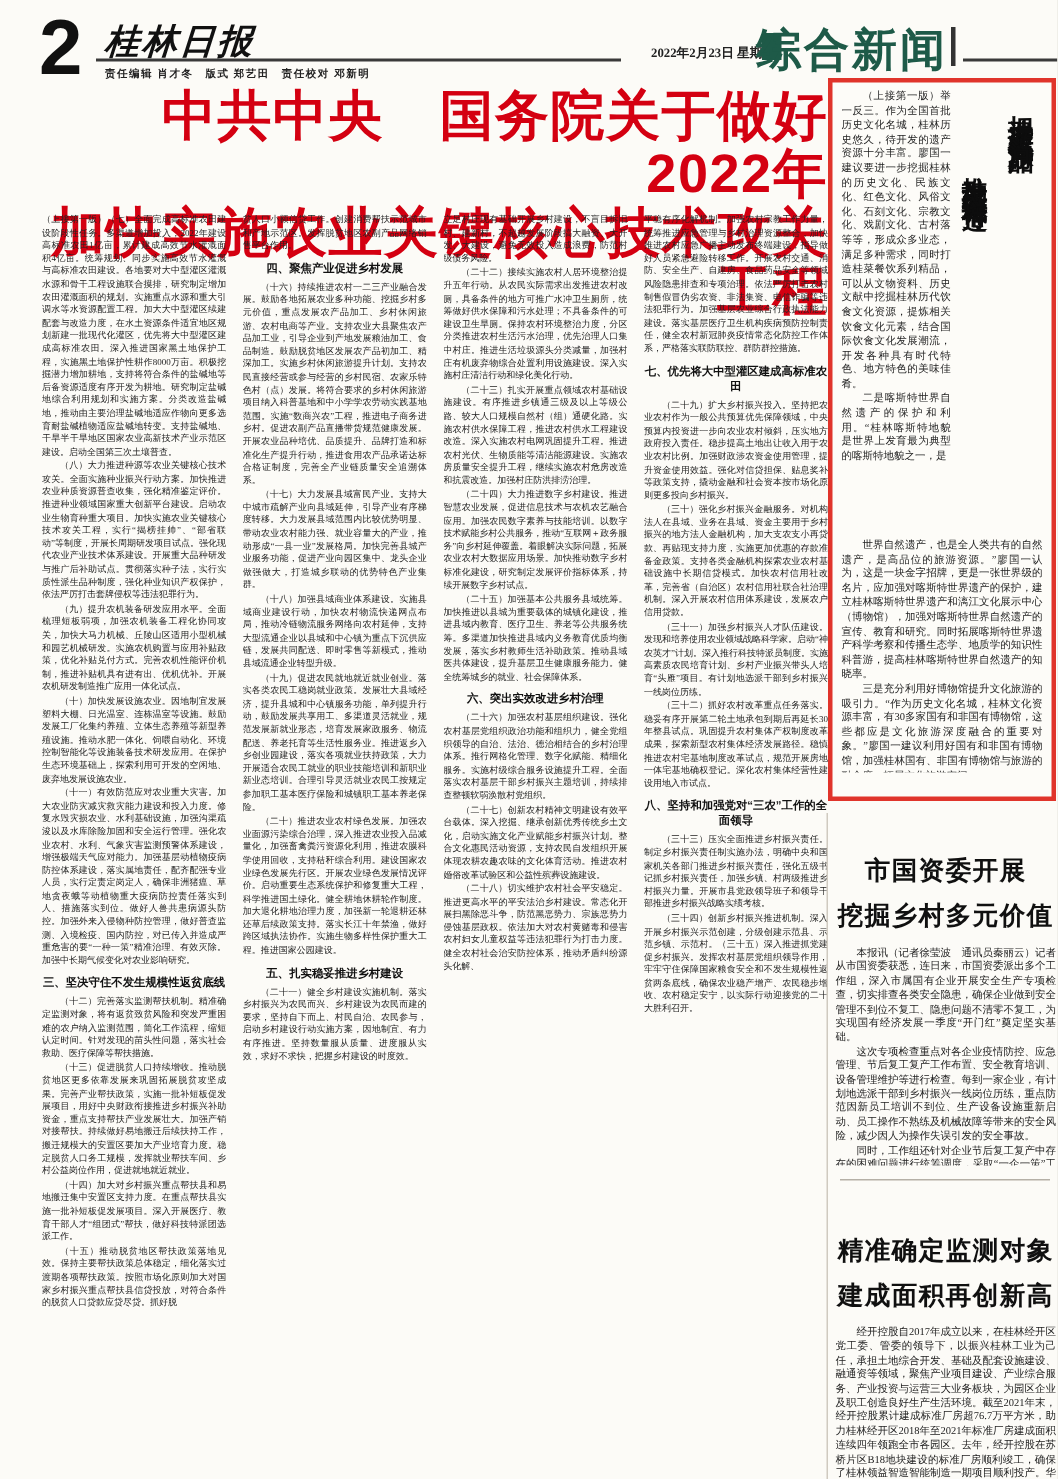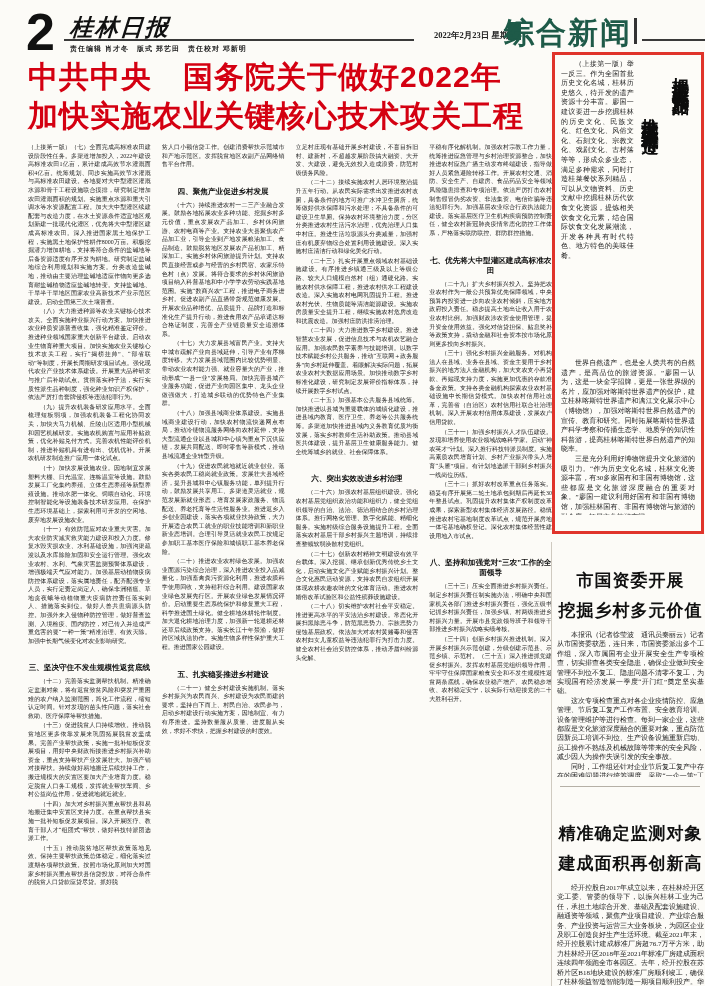--- a/index.html
+++ b/index.html
@@ -13,30 +13,30 @@
   .rule-a{position:absolute;left:64px;top:39px;width:350px;height:2px;background:#3a3a3a;}
   .staff{position:absolute;left:70px;top:44px;font-size:7px;font-weight:bold;color:#222;
          font-family:"Liberation Sans","DejaVu Sans",sans-serif;letter-spacing:1px;}
   .date-line{position:absolute;left:434px;top:30px;font-size:8.5px;font-weight:bold;color:#222;}
   .sec-sq{position:absolute;left:508px;top:22px;width:13px;height:18px;}
   .section-title{position:absolute;left:504px;top:13px;font-size:30px;font-weight:900;letter-spacing:2px;
                  font-family:"Liberation Serif","DejaVu Serif",serif;}
   .sec-vbar{position:absolute;left:634px;top:18px;width:3px;height:26px;background:#333;}
   .rule-b{position:absolute;left:642px;top:39px;width:63px;height:2px;background:#3a3a3a;}
   
-  .headline{position:absolute;left:28px;top:57px;width:524px;text-align:left;
+  .headline{position:absolute;left:28px;top:57px;width:524px;text-align:right;
             font-family:"Liberation Sans","DejaVu Sans",sans-serif;font-weight:900;
-            font-size:30px;line-height:39px;letter-spacing:1px;}
+            font-size:36px;line-height:39px;letter-spacing:1px;}
   
   .cols{position:absolute;left:28px;top:143px;width:524px;height:838px;display:flex;gap:11px;overflow:hidden;}
   .col{flex:1 1 0;overflow:hidden;font-size:6px;line-height:8.6px;text-align:justify;color:#222;}
   .col p.para{margin:0 0 1px 0;text-indent:2em;}
   .col p.ni{text-indent:0;}
   .sec-head{font-family:"Liberation Sans","DejaVu Sans",sans-serif;font-weight:bold;font-size:7.6px;
-            line-height:10px;text-align:center;margin:18px 0 4px 0;color:#111;}
+            line-height:10px;text-align:center;margin:5px 0 4px 0;color:#111;}
   
   .sidebar{position:absolute;left:552px;top:52px;width:152px;}
   .red-box{height:482px;box-sizing:border-box;border:3px solid #e0342b;padding:5px 6px;background:#fdfcf8;}
   .sb-top{display:flex;height:294px;overflow:hidden;}
   .sb-narrow{width:74px;font-size:7px;line-height:9.6px;text-align:justify;color:#222;}
   .sb-narrow p,.sb-wide p{margin:0;text-indent:2em;}
   .sb-title{flex:1;writing-mode:vertical-rl;text-orientation:upright;font-weight:bold;font-size:17px;
             line-height:1.8;letter-spacing:2px;color:#0d0d0d;padding-top:4px;}
   .sb-title .t2{padding-top:40px;}
   .sb-wide{margin-top:5px;height:156px;overflow:hidden;font-size:7px;line-height:9.6px;text-align:justify;color:#222;}
@@ -117,40 +117,41 @@
       </div>
   </div>
 
   <div class="sidebar">
     <div class="vline"></div>
 
     <div class="red-box" style="border-color: rgb(224, 52, 43);">
       <div class="sb-top">
         <div class="sb-narrow">
             <p>（上接第一版）举一反三。作为全国首批历史文化名城，桂林历史悠久，待开发的遗产资源十分丰富。廖国一建议要进一步挖掘桂林的历史文化、民族文化、红色文化、风俗文化、石刻文化、宗教文化、戏剧文化、古村落等等，形成众多业态，满足多种需求，同时打造桂菜餐饮系列精品，可以从文物资料、历史文献中挖掘桂林历代饮食文化资源，提炼相关饮食文化元素，结合国际饮食文化发展潮流，开发各种具有时代特色、地方特色的美味佳肴。</p>
+            <p>二是喀斯特世界自然遗产的保护和利用。“桂林喀斯特地貌是世界上发育最为典型的喀斯特地貌之一，是</p>
           </div>
         <div class="sb-title">
           <div class="t1">把遗产资源转化为旅游产品</div>
           <div class="t2">推动世界级旅游城市打造</div>
         </div>
       </div>
       <div class="sb-wide">
           <p>世界自然遗产，也是全人类共有的自然遗产，是高品位的旅游资源。”廖国一认为，这是一块金字招牌，更是一张世界级的名片，应加强对喀斯特世界遗产的保护，建立桂林喀斯特世界遗产和漓江文化展示中心（博物馆），加强对喀斯特世界自然遗产的宣传、教育和研究。同时拓展喀斯特世界遗产科学考察和传播生态学、地质学的知识性科普游，提高桂林喀斯特世界自然遗产的知晓率。</p>
           <p>三是充分利用好博物馆提升文化旅游的吸引力。“作为历史文化名城，桂林文化资源丰富，有30多家国有和非国有博物馆，这些都应是文化旅游深度融合的重要对象。”廖国一建议利用好国有和非国有博物馆，加强桂林国有、非国有博物馆与旅游的融合度，拓展文化旅游空间。</p>
         </div>
     </div>
 
     <div class="art">
       <div class="art-title">
         <div>市国资委开展</div>
         <div>挖掘乡村多元价值</div>
       </div>
       <div class="art-body body-a">
           <p>本报讯（记者徐莹波　通讯员秦丽云）记者从市国资委获悉，连日来，市国资委派出多个工作组，深入市属国有企业开展安全生产专项检查，切实排查各类安全隐患，确保企业做到安全管理不到位不复工、隐患问题不清零不复工，为实现国有经济发展一季度“开门红”奠定坚实基础。</p>
-          <p>这次专项检查重点对各企业疫情防控、应急管理、节后复工复产工作布置、安全教育培训、设备管理维护等进行检查。每到一家企业，这些都应是文化旅游深度融合的重要对象，重点防范因新员工培训不到位、生产设备设施重新启动、员工操作不熟练及机械故障等带来的安全风险，减少因人为操作失误引发的安全事故。</p>
+          <p>这次专项检查重点对各企业疫情防控、应急管理、节后复工复产工作布置、安全教育培训、设备管理维护等进行检查。每到一家企业，有计划地选派干部到乡村振兴一线岗位历练，重点防范因新员工培训不到位、生产设备设施重新启动、员工操作不熟练及机械故障等带来的安全风险，减少因人为操作失误引发的安全事故。</p>
           <p>同时，工作组还针对企业节后复工复产中存在的困难问题进行统筹调度，采取“一企一策”工作措施，实施具体帮扶，努力营造国资系统良好发展环境，全力保障企业组织好生产经营。</p>
         </div>
     </div>
 
     <div class="art-rule"></div>
 
     <div class="art">
       <div class="art-title">
         <div>精准确定监测对象</div>
         <div>建成面积再创新高</div>

